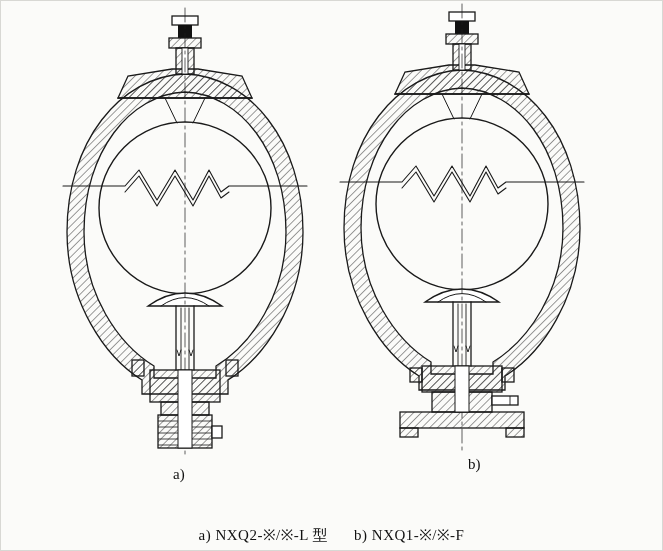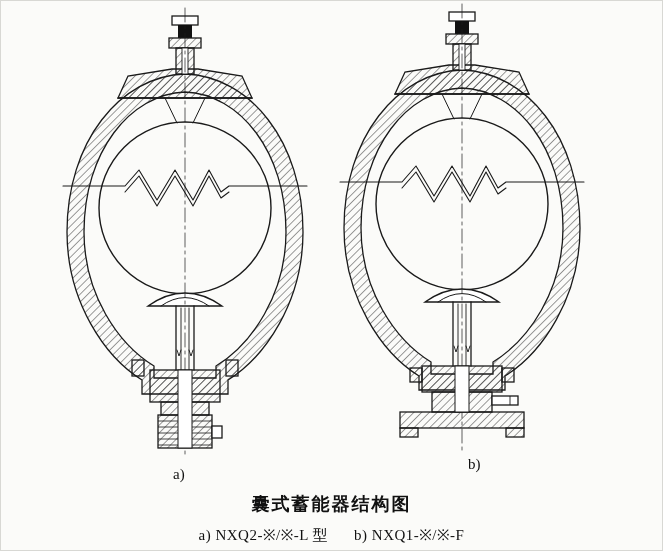--- a/index.html
+++ b/index.html
@@ -113,19 +113,18 @@
         <rect x="44" y="430" width="18" height="9" fill="url(#hatch)"></rect>
 
         <rect x="-7" y="368" width="14" height="46" fill="#fff" stroke-width="1"></rect>
       </g>
     </g>
   </svg>
 
   <div class="sub-label label-a">a)</div>
   <div class="sub-label label-b">b)</div>
 
-  <div class="fig-title">囊式蓄能器结构图</div>
 
   <div class="fig-caption">
     <span>a) NXQ2-※/※-L 型</span><span class="cap-gap"></span><span>b) NXQ1-※/※-F</span>
   </div>
 
 </div>
 
 </body></html>

